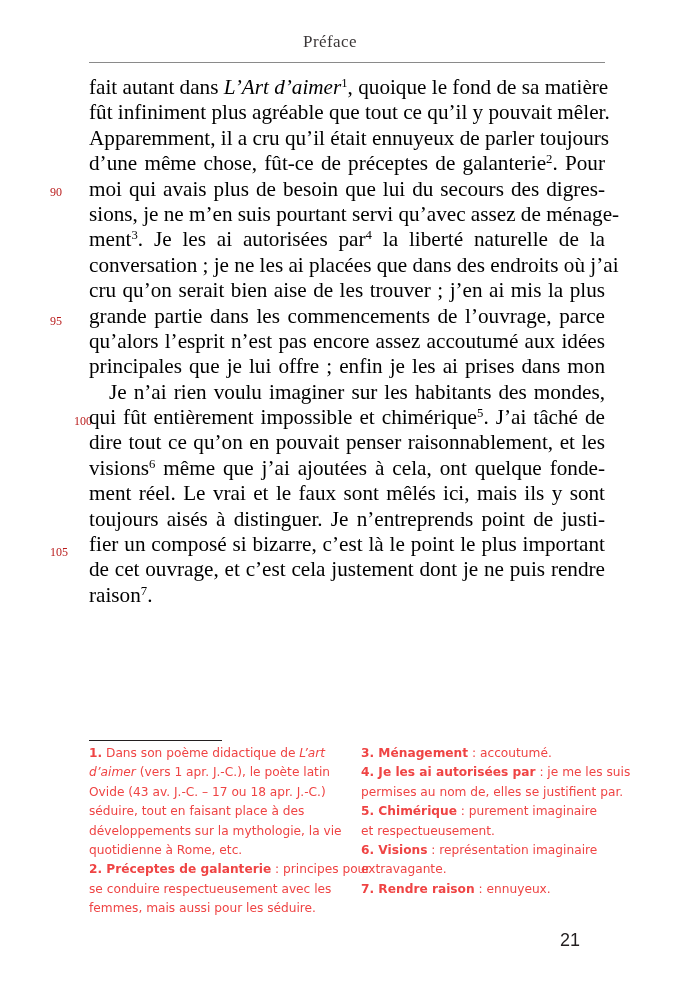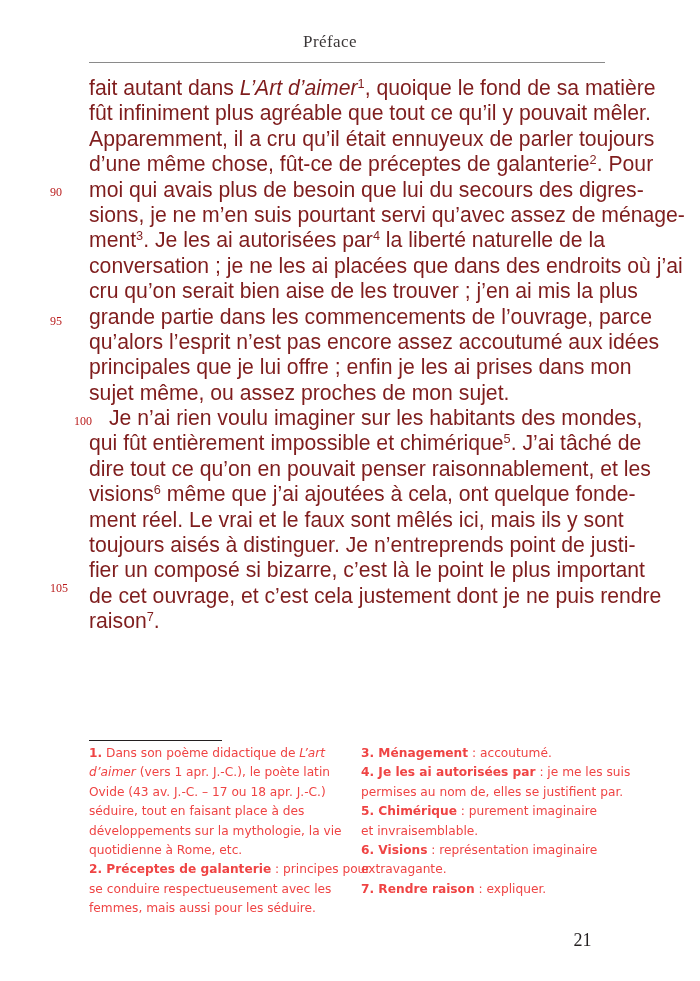--- a/index.html
+++ b/index.html
@@ -31,24 +31,24 @@
       width: 516px;
       top: 62px;
       height: 0;
       border-top: 1.2px solid #8a8a8a;
     }
     .body-text {
       position: absolute;
       left: 89px;
       top: 75px;
       width: 516px;
-      font-family: Liberation Sans, sans-serif;
+      font-family: Liberation Serif, serif;
       font-size: 21.2px;
       line-height: 25.4px;
-      color: #7f1d1d;
+      color: #000000;
     }
     .line {
       display: block;
       white-space: nowrap;
       text-align: justify;
       text-align-last: justify;
       height: 25.4px;
     }
     .line.last {
       text-align-last: left;
@@ -87,53 +87,52 @@
     }
     .fn-col-left { left: 89px; width: 262px; }
     .fn-col-right { left: 361px; width: 290px; }
     .fn-line { display: block; white-space: nowrap; }
     .fn-term { font-weight: bold; }
     .folio {
       position: absolute;
       left: 560px;
       width: 45px;
       top: 930px;
-      text-align: center;
-      font-family: Liberation Serif, serif;
+      text-align: left;
+      font-family: Liberation Sans, sans-serif;
       font-size: 18px;
       color: #231f20;
     }
   </style>
 </head>
 <body>
 
 <div class="running-head">Préface</div>
 <div class="head-rule"></div>
 
 <div id="line-numbers">
     <div class="line-number" style="top: 184.6px;">90</div>
     <div class="line-number" style="top: 314px;">95</div>
     <div class="line-number" style="top: 414px; margin-left: 24px;">100</div>
-    <div class="line-number" style="top: 581px;">105</div>
+    <div class="line-number" style="top: 545px;">105</div>
   </div>
 
 <div class="body-text" id="body-text">
     <span class="line"><span>fait autant dans </span><em>L’Art d’aimer</em><sup>1</sup><span>, quoique le fond de sa matière</span></span>
     <span class="line"><span>fût infiniment plus agréable que tout ce qu’il y pouvait mêler.</span></span>
     <span class="line"><span>Apparemment, il a cru qu’il était ennuyeux de parler toujours</span></span>
     <span class="line"><span>d’une même chose, fût-ce de préceptes de galanterie</span><sup>2</sup><span>. Pour</span></span>
     <span class="line"><span>moi qui avais plus de besoin que lui du secours des digres-</span></span>
     <span class="line"><span>sions, je ne m’en suis pourtant servi qu’avec assez de ménage-</span></span>
     <span class="line"><span>ment</span><sup>3</sup><span>. Je les ai autorisées par</span><sup>4</sup><span> la liberté naturelle de la</span></span>
     <span class="line"><span>conversation ; je ne les ai placées que dans des endroits où j’ai</span></span>
     <span class="line"><span>cru qu’on serait bien aise de les trouver ; j’en ai mis la plus</span></span>
     <span class="line"><span>grande partie dans les commencements de l’ouvrage, parce</span></span>
     <span class="line"><span>qu’alors l’esprit n’est pas encore assez accoutumé aux idées</span></span>
     <span class="line"><span>principales que je lui offre ; enfin je les ai prises dans mon</span></span>
-    <span class="line last"><span>sujet même, ou assez proches de mon sujet.</span></span>
     <span class="line indent"><span>Je n’ai rien voulu imaginer sur les habitants des mondes,</span></span>
     <span class="line"><span>qui fût entièrement impossible et chimérique</span><sup>5</sup><span>. J’ai tâché de</span></span>
     <span class="line"><span>dire tout ce qu’on en pouvait penser raisonnablement, et les</span></span>
     <span class="line"><span>visions</span><sup>6</sup><span> même que j’ai ajoutées à cela, ont quelque fonde-</span></span>
     <span class="line"><span>ment réel. Le vrai et le faux sont mêlés ici, mais ils y sont</span></span>
     <span class="line"><span>toujours aisés à distinguer. Je n’entreprends point de justi-</span></span>
     <span class="line"><span>fier un composé si bizarre, c’est là le point le plus important</span></span>
     <span class="line"><span>de cet ouvrage, et c’est cela justement dont je ne puis rendre</span></span>
     <span class="line last"><span>raison</span><sup>7</sup><span>.</span></span>
   </div>
@@ -148,19 +147,19 @@
     <span class="fn-line"><span>quotidienne à Rome, etc.</span></span>
     <span class="fn-line"><span class="fn-term">2. Préceptes de galanterie</span><span> : principes pour</span></span>
     <span class="fn-line"><span>se conduire respectueusement avec les</span></span>
     <span class="fn-line"><span>femmes, mais aussi pour les séduire.</span></span>
   </div>
 <div class="footnotes fn-col-right" id="fn-right">
     <span class="fn-line"><span class="fn-term">3. Ménagement</span><span> : accoutumé.</span></span>
     <span class="fn-line"><span class="fn-term">4. Je les ai autorisées par</span><span> : je me les suis</span></span>
     <span class="fn-line"><span>permises au nom de, elles se justifient par.</span></span>
     <span class="fn-line"><span class="fn-term">5. Chimérique</span><span> : purement imaginaire</span></span>
-    <span class="fn-line"><span>et invraisemblable.</span></span>
+    <span class="fn-line"><span>et respectueusement.</span></span>
     <span class="fn-line"><span class="fn-term">6. Visions</span><span> : représentation imaginaire</span></span>
     <span class="fn-line"><span>extravagante.</span></span>
-    <span class="fn-line"><span class="fn-term">7. Rendre raison</span><span> : expliquer.</span></span>
+    <span class="fn-line"><span class="fn-term">7. Rendre raison</span><span> : ennuyeux.</span></span>
   </div>
 
 <div class="folio">21</div>
 
 </body></html>

